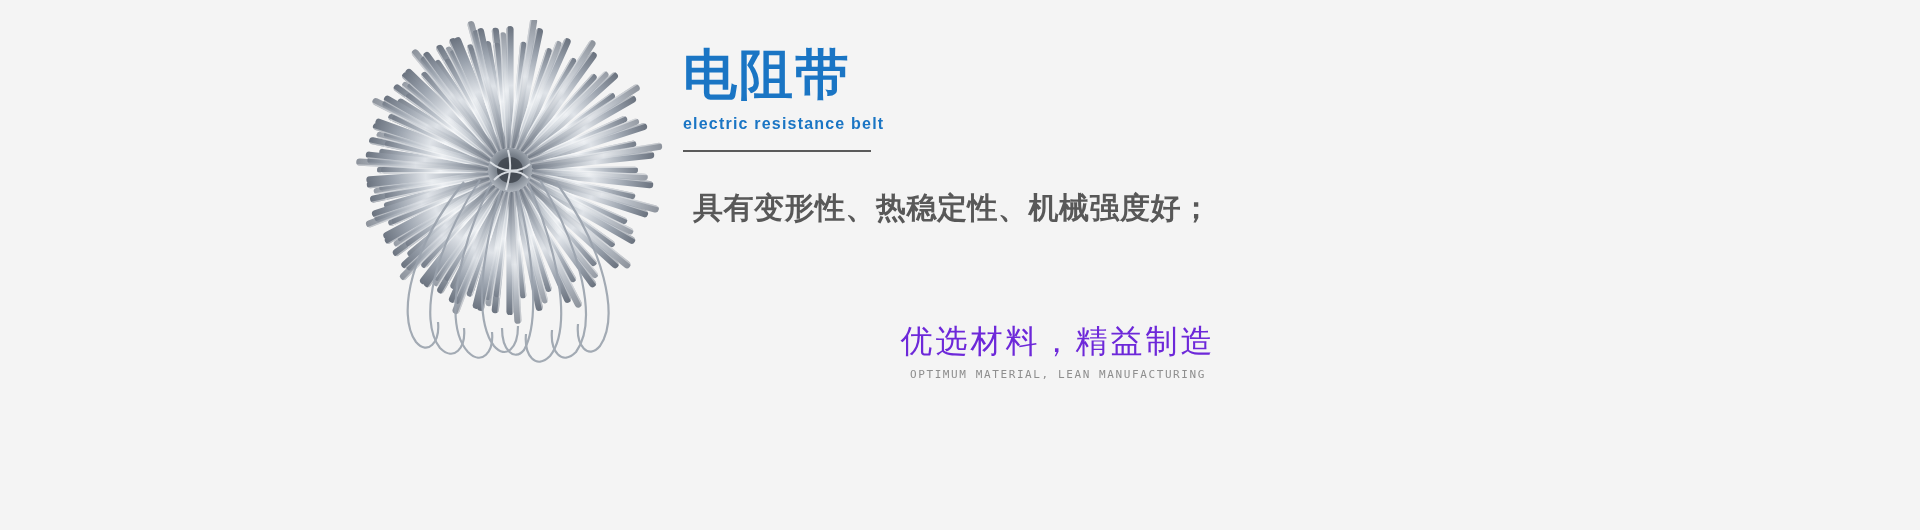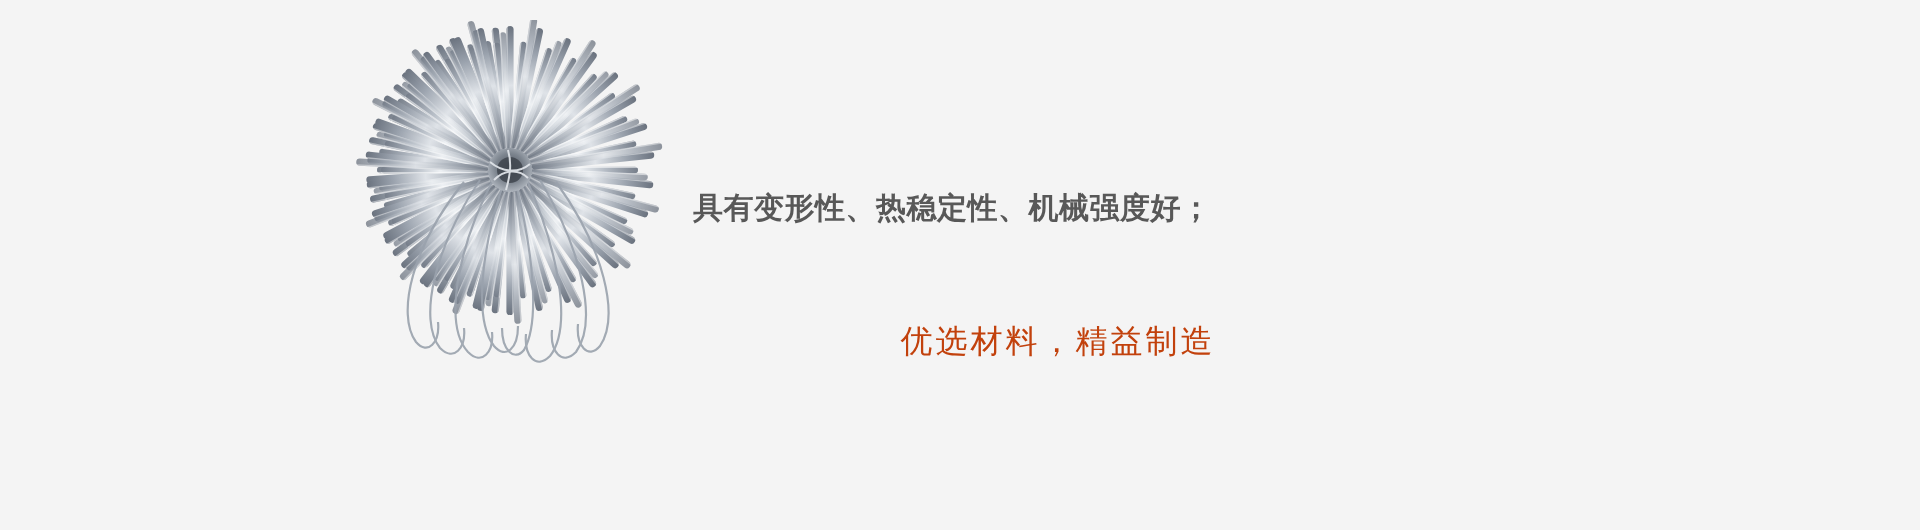--- a/index.html
+++ b/index.html
@@ -97,21 +97,21 @@
     position: absolute;
     left: 95px;
     top: 320px;
     width: 560px;
     text-align: center;
   }
   .tagline-cn {
     font-size: 32px;
     line-height: 42px;
     font-weight: 400;
-    color: #c2410c;
+    color: #6d28d9;
     letter-spacing: 3px;
     font-family: "Liberation Serif", "DejaVu Serif", serif;
     white-space: nowrap;
   }
   .tagline-en {
     margin-top: 6px;
     font-size: 11px;
     line-height: 14px;
     color: #8e8e8e;
     letter-spacing: 1.6px;
@@ -580,23 +580,29 @@
           <path d="M -20 -8 C -8 2, 8 4, 20 -6"></path>
           <path d="M -16 10 C -6 0, 8 -2, 18 8"></path>
           <path d="M -2 -20 C 2 -6, 0 6, -4 20"></path>
         </g>
       </g>
     </svg>
   </div>
 
   <div class="text-col">
 
+    <div class="title-block">
+      <h1 class="title-cn">电阻带</h1>
+      <div class="title-en">electric resistance belt</div>
+      <div class="title-rule"></div>
+    </div>
 
     <div class="body-block">
       <div class="body-line">具有变形性、热稳定性、机械强度好；</div>
     </div>
 
     <div class="tagline-block">
       <div class="tagline-cn">优选材料，精益制造</div>
+      <div class="tagline-en">OPTIMUM MATERIAL, LEAN MANUFACTURING</div>
     </div>
 
   </div>
 </div>
 
 </body></html>

